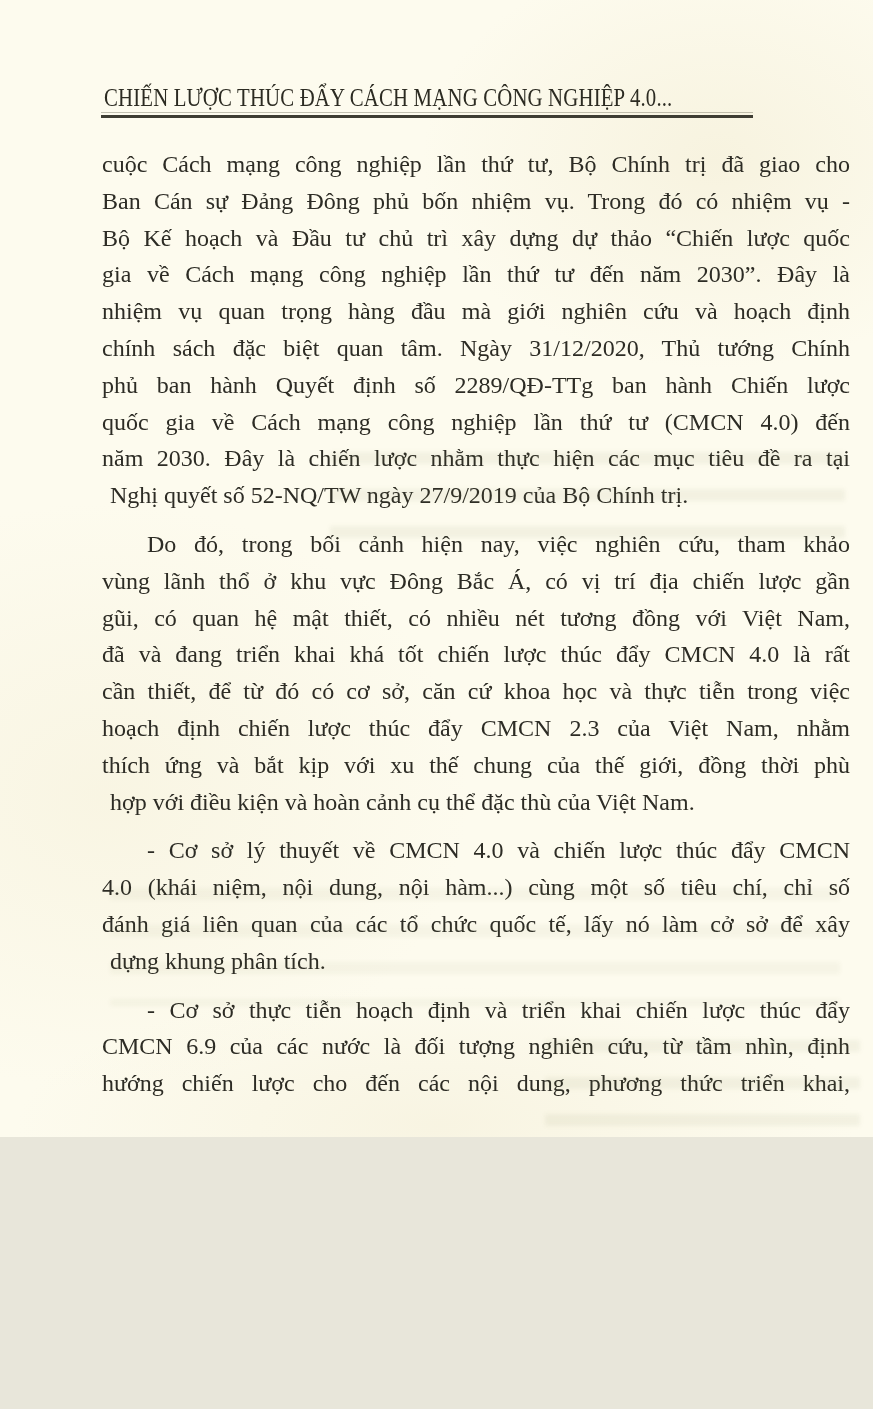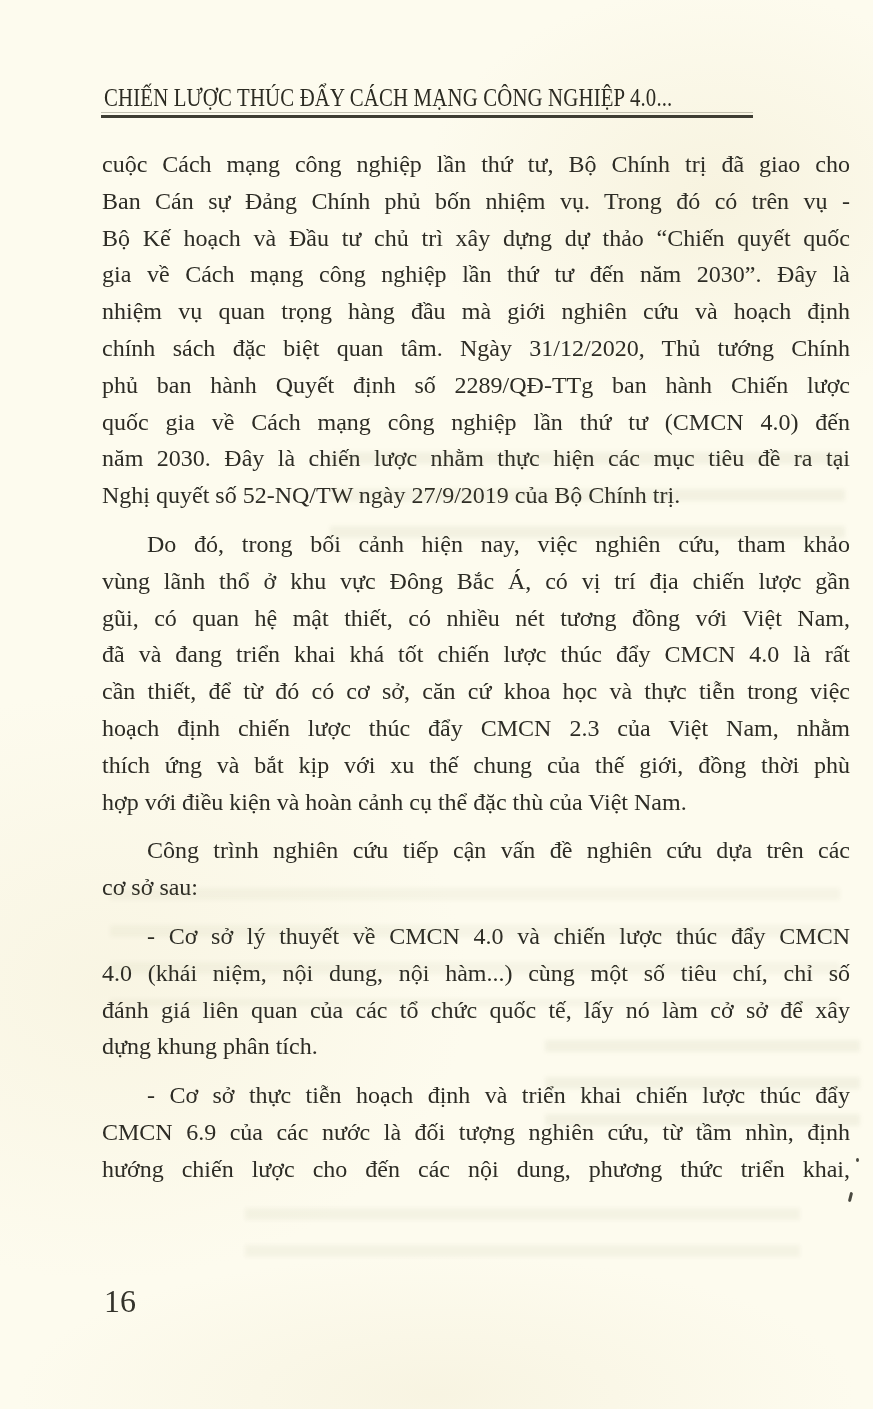--- a/index.html
+++ b/index.html
@@ -1,19 +1,19 @@
 <!DOCTYPE html>
 <html lang="vi"><head>
 <meta charset="utf-8">
 <style>
   html, body { margin: 0; padding: 0; background: #e8e6da; }
   .page {
     position: relative;
     width: 873px;
-    height: 1409px;
+    height: 1137px;
     margin: 0 auto;
     background-color: #fdfbee;
     background-image:
       radial-gradient(ellipse 420px 300px at 82% 14%, rgba(240,233,205,0.45), rgba(240,233,205,0) 70%),
       radial-gradient(ellipse 520px 420px at 12% 70%, rgba(242,236,210,0.40), rgba(242,236,210,0) 70%),
       radial-gradient(ellipse 600px 200px at 50% 99%, rgba(238,231,203,0.35), rgba(238,231,203,0) 70%);
     overflow: hidden;
     font-family: "Liberation Serif", "DejaVu Serif", serif;
     color: #2d2c25;
   }
@@ -51,21 +51,21 @@
   .para { margin: 0 0 12px 0; padding: 0; }
   .para:last-child { margin-bottom: 0; }
   .ln {
     font-size: 24px;
     line-height: 36.8px;
     text-align: justify;
     text-align-last: justify;
     color: #2d2c25;
   }
   .ln-indent { text-indent: 45px; }
-  .ln-last { text-align-last: left; }
+  .ln-last { text-align-last: left; margin-left: 8px; }
 
   
   .pageno {
     position: absolute;
     left: 104px;
     top: 1283px;
     font-size: 32px;
     color: #34332b;
   }
 
@@ -95,46 +95,42 @@
 
 <div class="page">
 
   <div class="running-head">CHIẾN LƯỢC THÚC ĐẨY CÁCH MẠNG CÔNG NGHIỆP 4.0...</div>
   <div class="head-rule"></div>
 
   <div class="body-text">
 
     <div class="para">
       <div class="ln" style="">cuộc Cách mạng công nghiệp lần thứ tư, Bộ Chính trị đã giao cho</div>
-      <div class="ln" style="">Ban Cán sự Đảng Chính phủ bốn nhiệm vụ. Trong đó có trên vụ -</div>
-      <div class="ln" style="">Bộ Kế hoạch và Đầu tư chủ trì xây dựng dự thảo “Chiến quyết quốc</div>
+      <div class="ln" style="">Ban Cán sự Đảng Đông phủ bốn nhiệm vụ. Trong đó có nhiệm vụ -</div>
+      <div class="ln" style="">Bộ Kế hoạch và Đầu tư chủ trì xây dựng dự thảo “Chiến lược quốc</div>
       <div class="ln" style="">gia về Cách mạng công nghiệp lần thứ tư đến năm 2030”. Đây là</div>
       <div class="ln" style="">nhiệm vụ quan trọng hàng đầu mà giới nghiên cứu và hoạch định</div>
       <div class="ln" style="">chính sách đặc biệt quan tâm. Ngày 31/12/2020, Thủ tướng Chính</div>
       <div class="ln" style="">phủ ban hành Quyết định số 2289/QĐ-TTg ban hành Chiến lược</div>
       <div class="ln" style="">quốc gia về Cách mạng công nghiệp lần thứ tư (CMCN 4.0) đến</div>
       <div class="ln" style="">năm 2030. Đây là chiến lược nhằm thực hiện các mục tiêu đề ra tại</div>
       <div class="ln ln-last" style="">Nghị quyết số 52-NQ/TW ngày 27/9/2019 của Bộ Chính trị.</div>
     </div>
 
     <div class="para">
       <div class="ln ln-indent" style="">Do đó, trong bối cảnh hiện nay, việc nghiên cứu, tham khảo</div>
       <div class="ln" style="">vùng lãnh thổ ở khu vực Đông Bắc Á, có vị trí địa chiến lược gần</div>
       <div class="ln" style="">gũi, có quan hệ mật thiết, có nhiều nét tương đồng với Việt Nam,</div>
       <div class="ln" style="">đã và đang triển khai khá tốt chiến lược thúc đẩy CMCN 4.0 là rất</div>
       <div class="ln" style="">cần thiết, để từ đó có cơ sở, căn cứ khoa học và thực tiễn trong việc</div>
       <div class="ln" style="">hoạch định chiến lược thúc đẩy CMCN 2.3 của Việt Nam, nhằm</div>
       <div class="ln" style="">thích ứng và bắt kịp với xu thế chung của thế giới, đồng thời phù</div>
       <div class="ln ln-last" style="">hợp với điều kiện và hoàn cảnh cụ thể đặc thù của Việt Nam.</div>
     </div>
 
-    <div class="para">
-      <div class="ln ln-indent" style="">Công trình nghiên cứu tiếp cận vấn đề nghiên cứu dựa trên các</div>
-      <div class="ln ln-last" style="">cơ sở sau:</div>
-    </div>
 
     <div class="para">
       <div class="ln ln-indent" style="">- Cơ sở lý thuyết về CMCN 4.0 và chiến lược thúc đẩy CMCN</div>
       <div class="ln" style="">4.0 (khái niệm, nội dung, nội hàm...) cùng một số tiêu chí, chỉ số</div>
       <div class="ln" style="">đánh giá liên quan của các tổ chức quốc tế, lấy nó làm cở sở để xây</div>
       <div class="ln ln-last" style="">dựng khung phân tích.</div>
     </div>
 
     <div class="para">
       <div class="ln ln-indent" style="">- Cơ sở thực tiễn hoạch định và triển khai chiến lược thúc đẩy</div>

